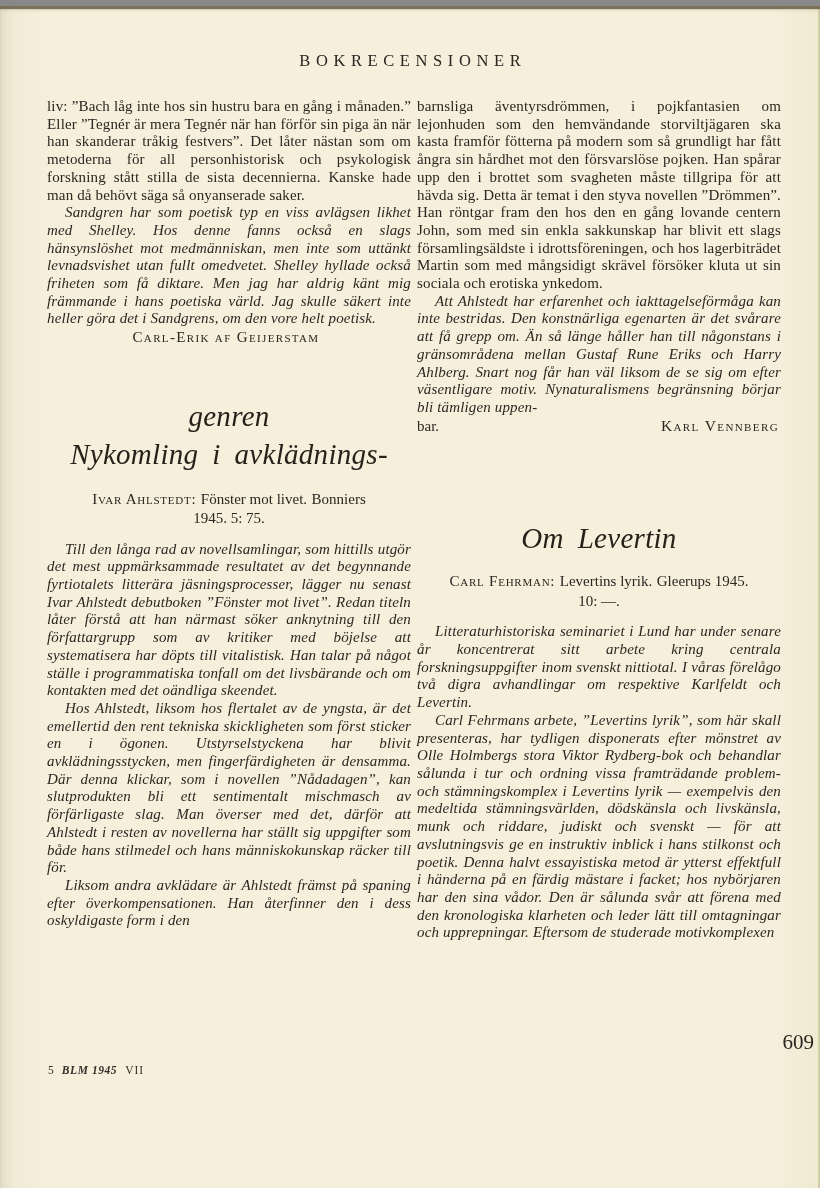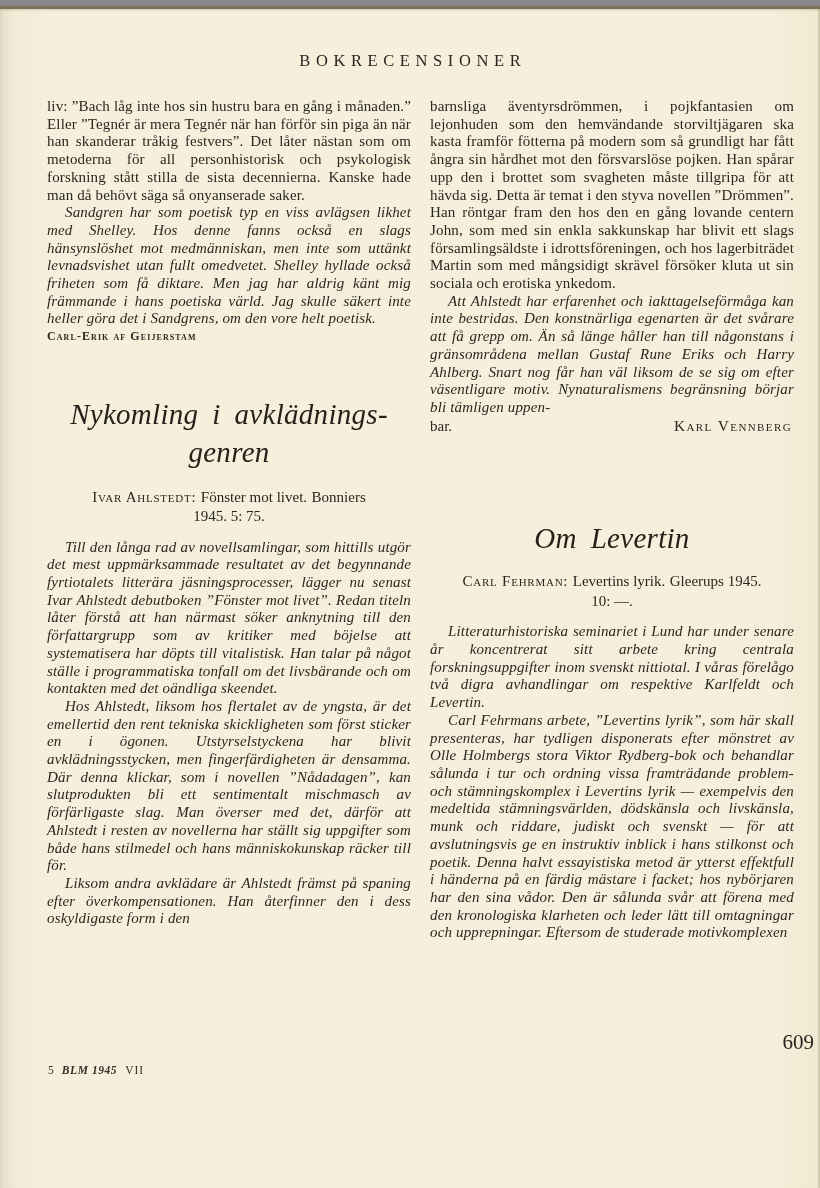--- a/index.html
+++ b/index.html
@@ -23,40 +23,39 @@
   .header{
     padding-top:45px;
     text-align:center;
     font-size:16.5px;
     letter-spacing:.34em;
     text-indent:.34em;
     color:#2a2520;
   }
   .columns{
     display:flex;
-    gap:19px;
+    gap:6px;
     padding:27px 25px 0 47px;
   }
   .col{width:364px;flex:0 0 364px;}
   p.body{
     margin:0;
     font-size:15px;
     line-height:17.7px;
     text-align:justify;
     letter-spacing:.01em;
   }
   p.indent{text-indent:18px;font-style:italic;}
   .sig-line{
     margin-top:.5px;
     padding-right:6px;
-    text-align:left;
+    text-align:center;
     font-variant:small-caps;
-    font-size:12px;
+    font-size:15px;
     letter-spacing:.09em;
-    font-weight:bold;
   }
   .sig-row{
     display:flex;
     justify-content:space-between;
     align-items:baseline;
     font-size:15px;
     line-height:17.7px;
   }
   .sig-row .sig{
     font-variant:small-caps;
@@ -111,22 +110,22 @@
   <div class="header">BOKRECENSIONER</div>
 
   <div class="columns">
 
     <div class="col">
       <p class="body">liv: ”Bach låg inte hos sin hustru bara en gång i månaden.” Eller ”Tegnér är mera Tegnér när han förför sin piga än när han skanderar tråkig festvers”. Det låter nästan som om metoderna för all personhistorisk och psykologisk forskning stått stilla de sista decennierna. Kanske hade man då behövt säga så onyanserade saker.</p>
       <p class="body indent">Sandgren har som poetisk typ en viss avlägsen likhet med Shelley. Hos denne fanns också en slags hänsynslöshet mot medmänniskan, men inte som uttänkt levnadsvishet utan fullt omedvetet. Shelley hyllade också friheten som få diktare. Men jag har aldrig känt mig främmande i hans poetiska värld. Jag skulle säkert inte heller göra det i Sandgrens, om den vore helt poetisk.</p>
       <div class="sig-line">Carl-Erik af Geijerstam</div>
 
       <h2 class="review-title">
+        <span class="t-line">genren</span>
         <span class="t-line">Nykomling i avklädnings-</span>
-        <span class="t-line">genren</span>
       </h2>
 
       <div class="biblio">
         <span class="b-author">Ivar Ahlstedt:</span><span class="b-title">Fönster mot livet.</span><span class="b-pub">Bonniers</span>
         <span class="b-line2">1945. 5: 75.</span>
       </div>
 
       <p class="body indent">Till den långa rad av novellsamlingar, som hittills utgör det mest uppmärksammade resultatet av det begynnande fyrtiotalets litterära jäsningsprocesser, lägger nu senast Ivar Ahlstedt debutboken ”Fönster mot livet”. Redan titeln låter förstå att han närmast söker anknytning till den författargrupp som av kritiker med böjelse att systematisera har döpts till vitalistisk. Han talar på något ställe i programmatiska tonfall om det livsbärande och om kontakten med det oändliga skeendet.</p>
       <p class="body indent">Hos Ahlstedt, liksom hos flertalet av de yngsta, är det emellertid den rent tekniska skickligheten som först sticker en i ögonen. Utstyrselstyckena har blivit avklädningsstycken, men fingerfärdigheten är densamma. Där denna klickar, som i novellen ”Nådadagen”, kan slutprodukten bli ett sentimentalt mischmasch av förfärligaste slag. Man överser med det, därför att Ahlstedt i resten av novellerna har ställt sig uppgifter som både hans stilmedel och hans människokunskap räcker till för.</p>
       <p class="body indent">Liksom andra avklädare är Ahlstedt främst på spaning efter överkompensationen. Han återfinner den i dess oskyldigaste form i den</p>

